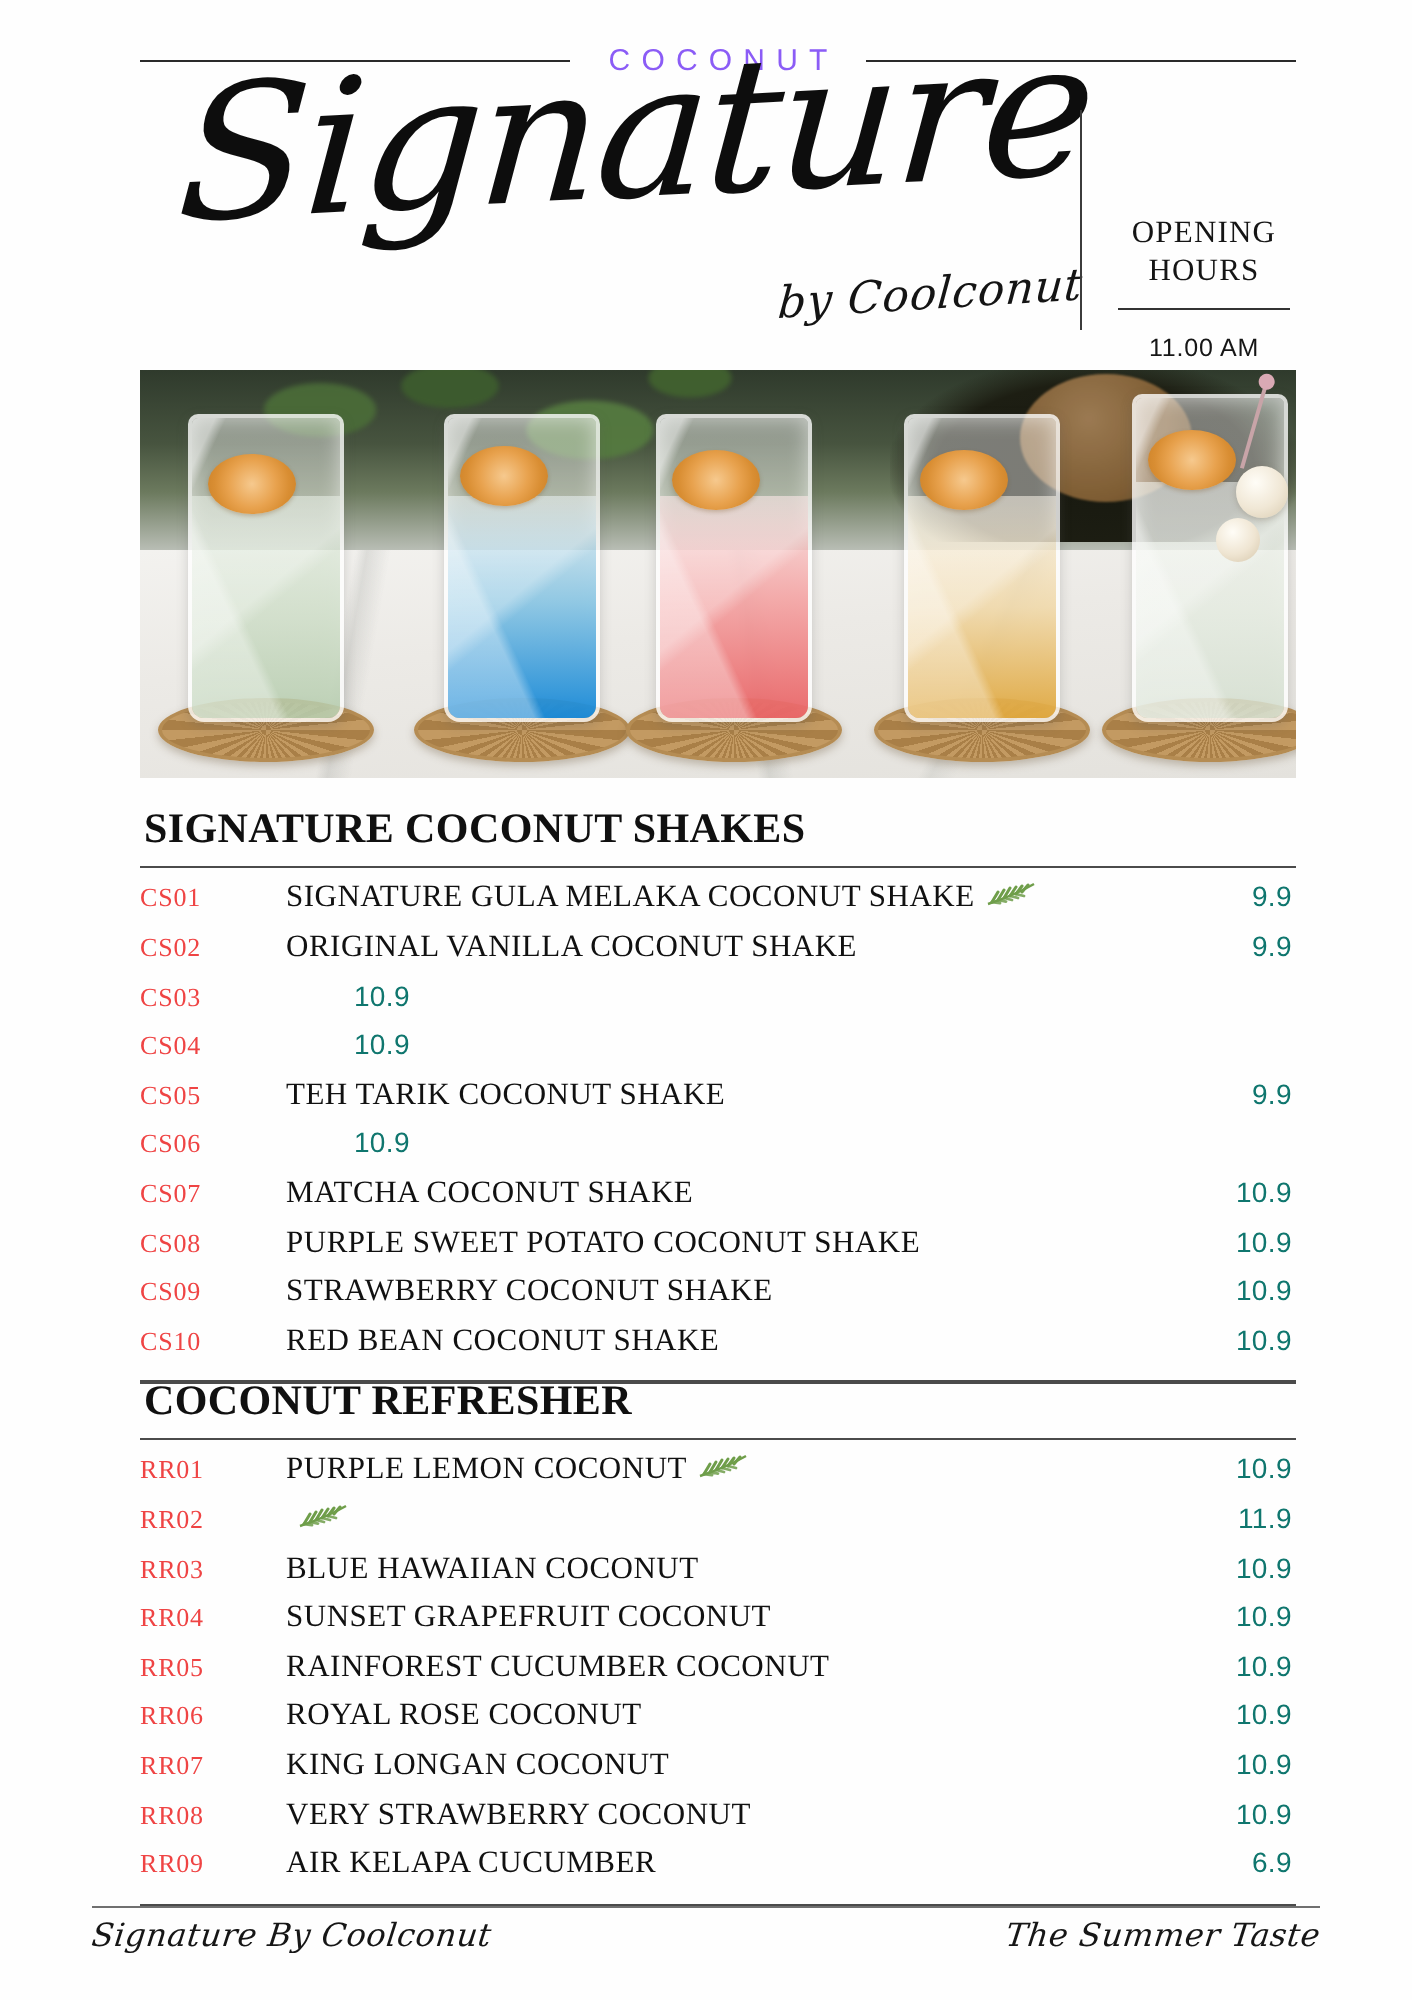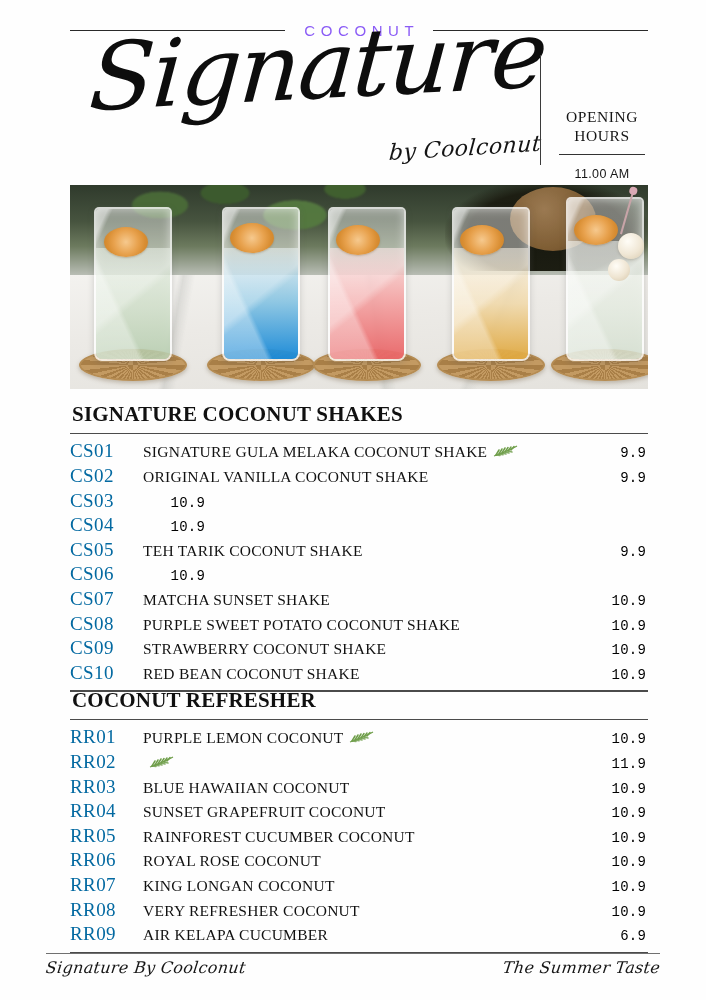--- a/index.html
+++ b/index.html
@@ -294,23 +294,23 @@
     margin-bottom: 0;
   }
   .menu-row {
     display: flex;
     align-items: baseline;
     height: 24.6px;
   }
   .code {
     flex: 0 0 73px;
     font-family: "Liberation Serif", serif;
-    font-size: 19px;
+    font-size: 13px;
     letter-spacing: 0.4px;
-    color: #0369a1;
+    color: #ef4444;
   }
   .name {
     flex: 1 1 auto;
     font-family: "Liberation Serif", serif;
     font-size: 15.5px;
     letter-spacing: 0.25px;
     color: #111;
     white-space: nowrap;
   }
   .leaf-icon {
@@ -318,24 +318,24 @@
     width: 26px;
     height: 13px;
     margin-left: 5px;
     position: relative;
     vertical-align: -1px;
   }
   .leaf-icon svg { display:block; }
   .price {
     flex: 0 0 62px;
     text-align: right;
-    font-family: Liberation Mono, monospace;
+    font-family: Liberation Sans, sans-serif;
     font-size: 14px;
     letter-spacing: 0.2px;
-    color: #000000;
+    color: #0f766e;
     padding-right: 2px;
   }
 
   
   .footer-rule {
     position: absolute;
     left: 46px;
     top: 953px;
     width: 614px;
     height: 1.2px;
@@ -461,21 +461,21 @@
           <div class="code">CS05</div>
           <div class="name"><span>TEH TARIK COCONUT SHAKE</span></div>
           <div class="price">9.9</div>
         </div>
         <div class="menu-row">
           <div class="code">CS06</div>
           <div class="price">10.9</div>
         </div>
         <div class="menu-row">
           <div class="code">CS07</div>
-          <div class="name"><span>MATCHA SUNSET SHAKE</span></div>
+          <div class="name"><span>MATCHA COCONUT SHAKE</span></div>
           <div class="price">10.9</div>
         </div>
         <div class="menu-row">
           <div class="code">CS08</div>
           <div class="name"><span>PURPLE SWEET POTATO COCONUT SHAKE</span></div>
           <div class="price">10.9</div>
         </div>
         <div class="menu-row">
           <div class="code">CS09</div>
           <div class="name"><span>STRAWBERRY COCONUT SHAKE</span></div>
@@ -532,21 +532,21 @@
           <div class="name"><span>ROYAL ROSE COCONUT</span></div>
           <div class="price">10.9</div>
         </div>
         <div class="menu-row">
           <div class="code">RR07</div>
           <div class="name"><span>KING LONGAN COCONUT</span></div>
           <div class="price">10.9</div>
         </div>
         <div class="menu-row">
           <div class="code">RR08</div>
-          <div class="name"><span>VERY REFRESHER COCONUT</span></div>
+          <div class="name"><span>VERY STRAWBERRY COCONUT</span></div>
           <div class="price">10.9</div>
         </div>
         <div class="menu-row">
           <div class="code">RR09</div>
           <div class="name"><span>AIR KELAPA CUCUMBER</span></div>
           <div class="price">6.9</div>
         </div>
       </div>
     <div class="section-rule bottom"></div>
   </div>

